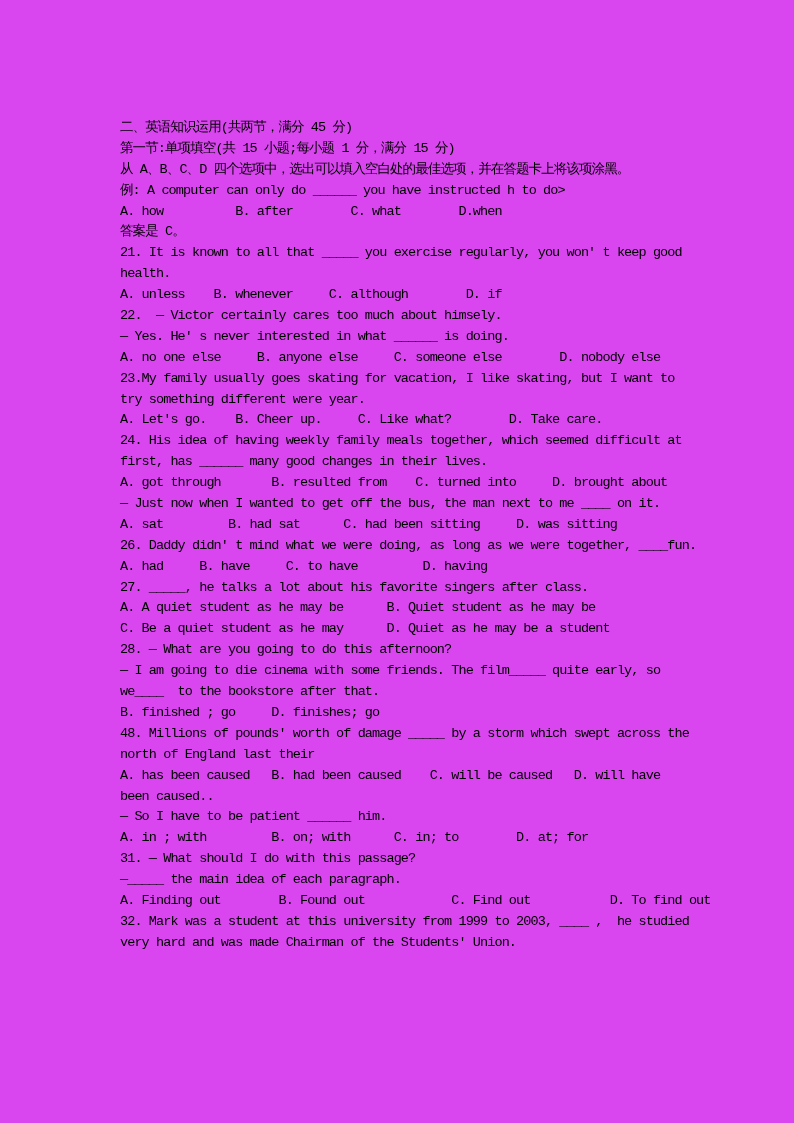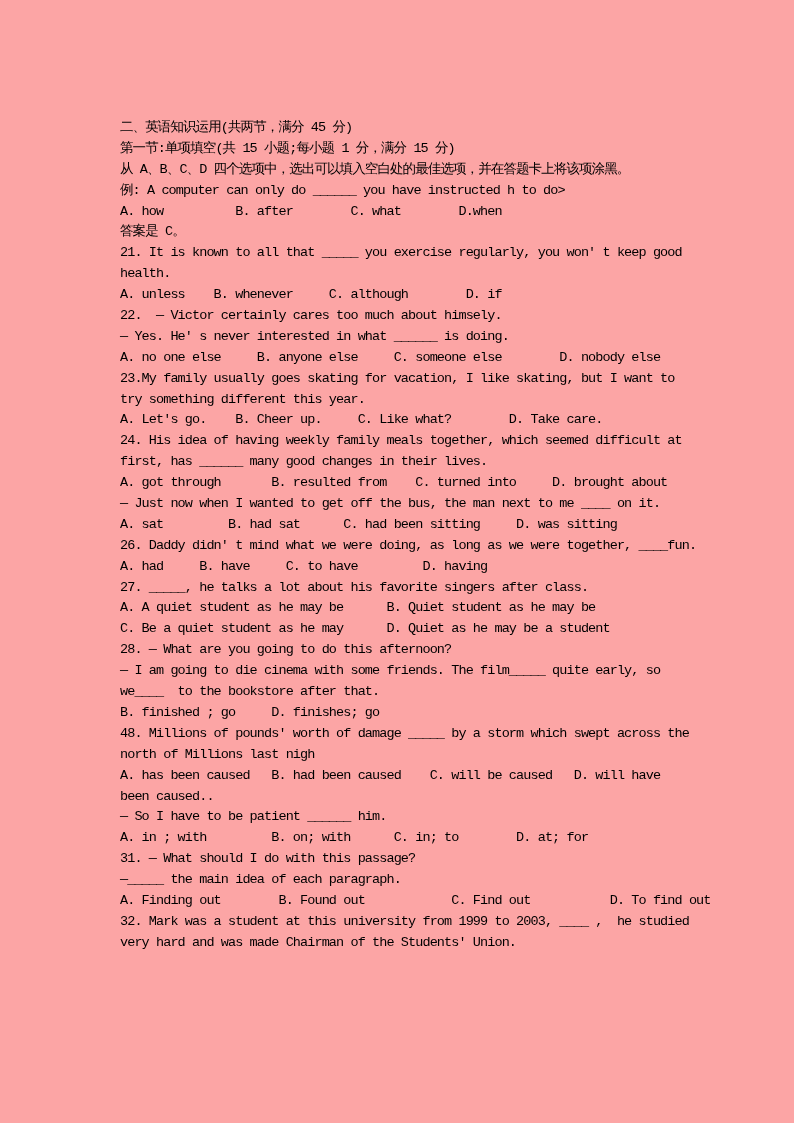--- a/index.html
+++ b/index.html
@@ -4,21 +4,21 @@
 <style>
   html, body {
     margin: 0;
     padding: 0;
     background: #ffffff;
   }
   .page {
     position: relative;
     width: 794px;
     height: 1123px;
-    background: #fca5a5;
+    background: #d946ef;
     overflow: hidden;
   }
   .content {
     position: absolute;
     left: 120px;
     top: 118px;
     width: 600px;
     color: #000000;
     font-family: "Liberation Mono", "DejaVu Sans Mono", monospace;
     font-size: 13.5px;
@@ -42,38 +42,38 @@
       <div class="line">例: A computer can only do ______ you have instructed h to do&gt;</div>
       <div class="line">A. how          B. after        C. what        D.when</div>
       <div class="line">答案是 C。</div>
       <div class="line">21. It is known to all that _____ you exercise regularly, you won' t keep good</div>
       <div class="line">health.</div>
       <div class="line">A. unless    B. whenever     C. although        D. if</div>
       <div class="line">22.  — Victor certainly cares too much about himsely.</div>
       <div class="line">— Yes. He' s never interested in what ______ is doing.</div>
       <div class="line">A. no one else     B. anyone else     C. someone else        D. nobody else</div>
       <div class="line">23.My family usually goes skating for vacation, I like skating, but I want to</div>
-      <div class="line">try something different this year.</div>
+      <div class="line">try something different were year.</div>
       <div class="line">A. Let's go.    B. Cheer up.     C. Like what?        D. Take care.</div>
       <div class="line">24. His idea of having weekly family meals together, which seemed difficult at</div>
       <div class="line">first, has ______ many good changes in their lives.</div>
       <div class="line">A. got through       B. resulted from    C. turned into     D. brought about</div>
       <div class="line">— Just now when I wanted to get off the bus, the man next to me ____ on it.</div>
       <div class="line">A. sat         B. had sat      C. had been sitting     D. was sitting</div>
       <div class="line">26. Daddy didn' t mind what we were doing, as long as we were together, ____fun.</div>
       <div class="line">A. had     B. have     C. to have         D. having</div>
       <div class="line">27. _____, he talks a lot about his favorite singers after class.</div>
       <div class="line">A. A quiet student as he may be      B. Quiet student as he may be</div>
       <div class="line">C. Be a quiet student as he may      D. Quiet as he may be a student</div>
       <div class="line">28. — What are you going to do this afternoon?</div>
       <div class="line">— I am going to die cinema with some friends. The film_____ quite early, so</div>
       <div class="line">we____  to the bookstore after that.</div>
       <div class="line">B. finished ; go     D. finishes; go</div>
       <div class="line">48. Millions of pounds' worth of damage _____ by a storm which swept across the</div>
-      <div class="line">north of Millions last nigh</div>
+      <div class="line">north of England last their</div>
       <div class="line">A. has been caused   B. had been caused    C. will be caused   D. will have</div>
       <div class="line">been caused..</div>
       <div class="line">— So I have to be patient ______ him.</div>
       <div class="line">A. in ; with         B. on; with      C. in; to        D. at; for</div>
       <div class="line">31. — What should I do with this passage?</div>
       <div class="line">—_____ the main idea of each paragraph.</div>
       <div class="line">A. Finding out        B. Found out            C. Find out           D. To find out</div>
       <div class="line">32. Mark was a student at this university from 1999 to 2003, ____ ,  he studied</div>
       <div class="line">very hard and was made Chairman of the Students' Union.</div>
     </div>

